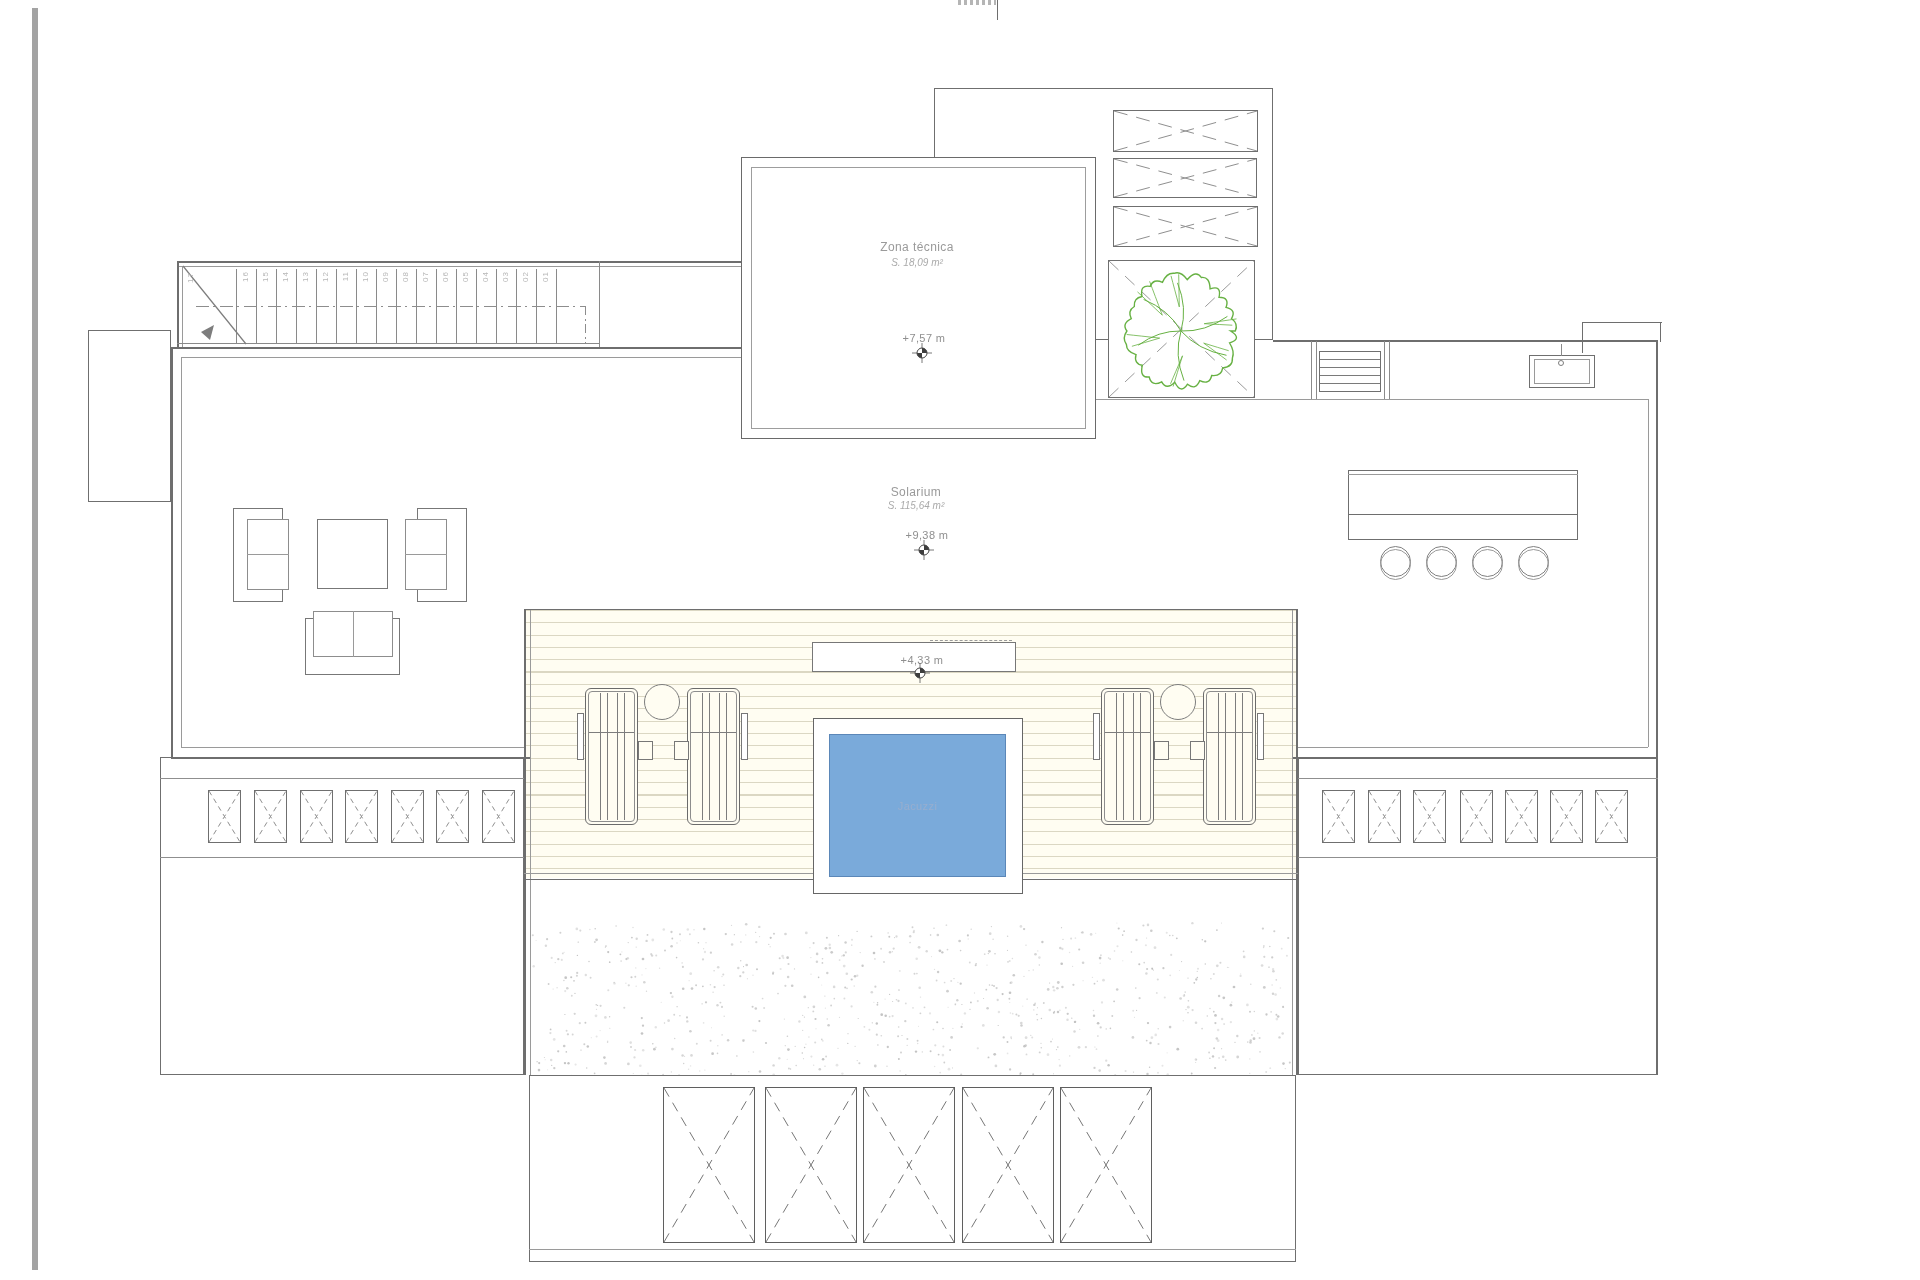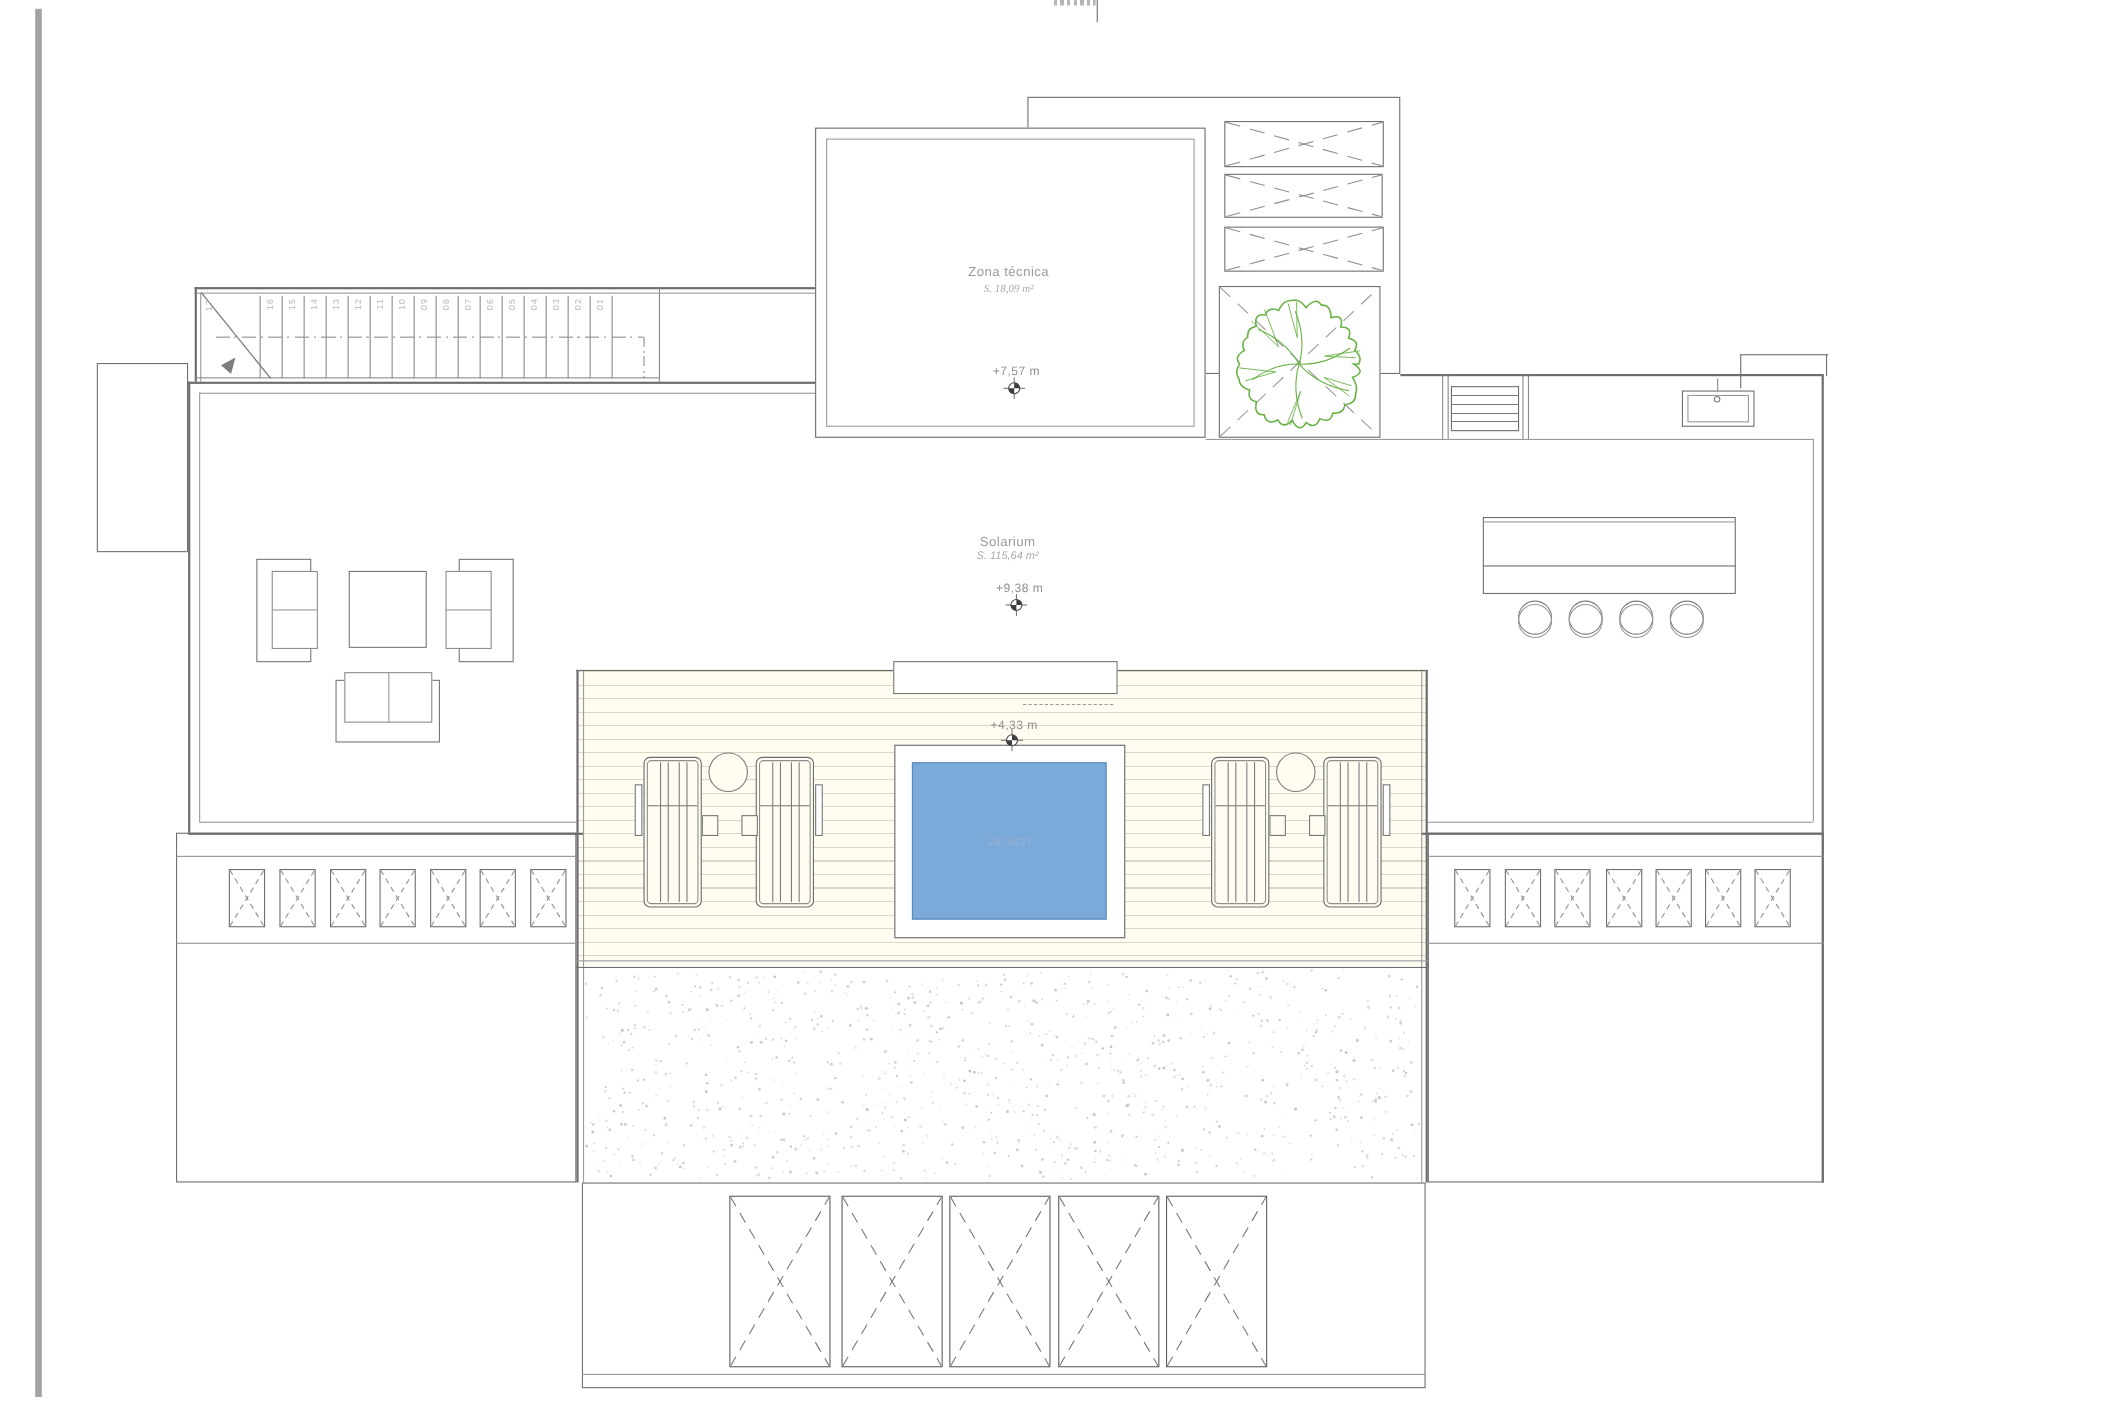--- a/index.html
+++ b/index.html
@@ -3,21 +3,21 @@
 <meta charset="utf-8">
 <style>
   html,body{margin:0;padding:0;background:#ffffff;}
   body{width:1920px;height:1280px;overflow:hidden;position:relative;
        font-family:"Liberation Sans", sans-serif;}
   #plan{position:absolute;left:0;top:0;width:1920px;height:1280px;background:#fff;}
   .abs{position:absolute;}
   .ln{position:absolute;background:#6e6e6e;}
   .ln.thin{background:#9a9a9a;}
   .outline{position:absolute;border:1.2px solid #6f6f6f;background:transparent;box-sizing:border-box;}
-  .white{background:#fff;}
+  .white{background:#fff;margin-top:41px;}
   .cad-label{position:absolute;color:#9a9a9a;font-size:12px;letter-spacing:.4px;text-align:center;width:160px;margin-left:-80px;}
   .cad-area{position:absolute;color:#aaaaaa;font-size:10px;font-style:italic;text-align:center;width:160px;margin-left:-80px;}
   .cad-level{position:absolute;color:#8f8f8f;font-size:11px;letter-spacing:.4px;text-align:center;width:120px;margin-left:-60px;}
   .tread-num{position:absolute;writing-mode:vertical-rl;transform:rotate(180deg);
              font-size:8px;color:#b7b7b7;letter-spacing:1px;}
   .circle{position:absolute;border:1.2px solid #7d7d7d;border-radius:50%;box-sizing:border-box;background:transparent;}
   .xbox{position:absolute;box-sizing:border-box;}
   .dashline{position:absolute;height:0;border-top:1px dashed #9b9b9b;}
   .lounger{position:absolute;width:53px;height:137px;border:1.5px solid #6b6b6b;border-radius:6px;box-sizing:border-box;background:#fffdf2;}
   .lounger .inner{position:absolute;left:2px;top:2px;right:2px;bottom:2px;border:1px solid #8d8d8d;border-radius:4px;}
@@ -60,21 +60,21 @@
       <svg width="145" height="136" style="position:absolute;left:0;top:0;">
         <line x1="0" y1="0" x2="145" y2="136" stroke="#9a9a9a" stroke-width="1" stroke-dasharray="13,9"></line>
         <line x1="0" y1="136" x2="145" y2="0" stroke="#9a9a9a" stroke-width="1" stroke-dasharray="13,9"></line>
       </svg>
     </div>
 
   <div class="abs white" style="left:741px;top:116px;width:355px;height:282px;border:1.5px solid #6a6a6a;box-sizing:border-box;z-index:2;">
     <div class="abs" style="left:9px;top:9px;right:9px;bottom:9px;border:1px solid #9d9d9d;"></div>
   </div>
   <div class="cad-label" style="left:917px;top:240px;z-index:4;">Zona técnica</div>
-  <div class="cad-area" style="left:917px;top:257px;z-index:4;font-family:Liberation Serif, serif;">S. 18,09 m²</div>
+  <div class="cad-area" style="left:917px;top:257px;z-index:4;">S. 18,09 m²</div>
   <div class="cad-level" style="left:924px;top:332px;z-index:4;">+7,57 m</div>
 
   <div class="outline" style="left:88px;top:330px;width:83px;height:172px;"></div>
 
   <div class="ln" style="left:1582px;top:322px;width:80px;height:1.2px;"></div>
   <div class="ln" style="left:1582px;top:322px;width:1.2px;height:31px;"></div>
   <div class="ln" style="left:1660px;top:322px;width:1.2px;height:20px;"></div>
 
   <div class="abs" style="left:1319px;top:351px;width:62px;height:41px;border:1.2px solid #6f6f6f;box-sizing:border-box;
               background:repeating-linear-gradient(180deg,transparent 0 7px,#7a7a7a 7px 8px);"></div>

